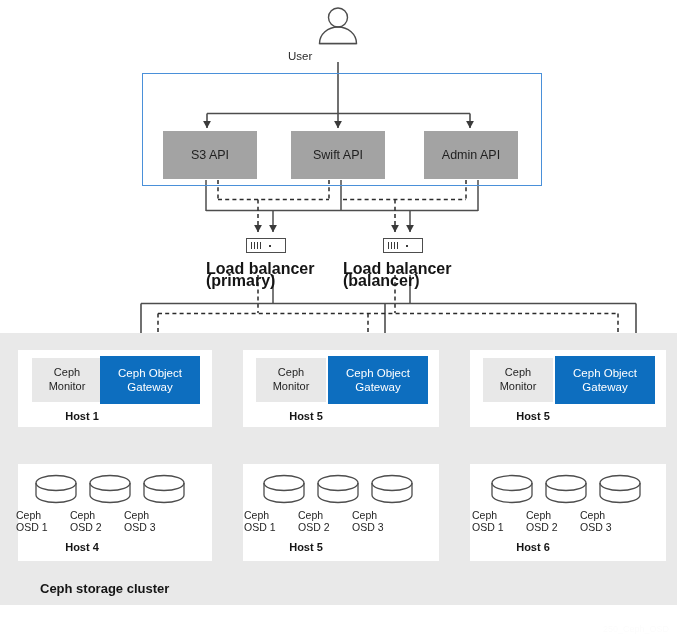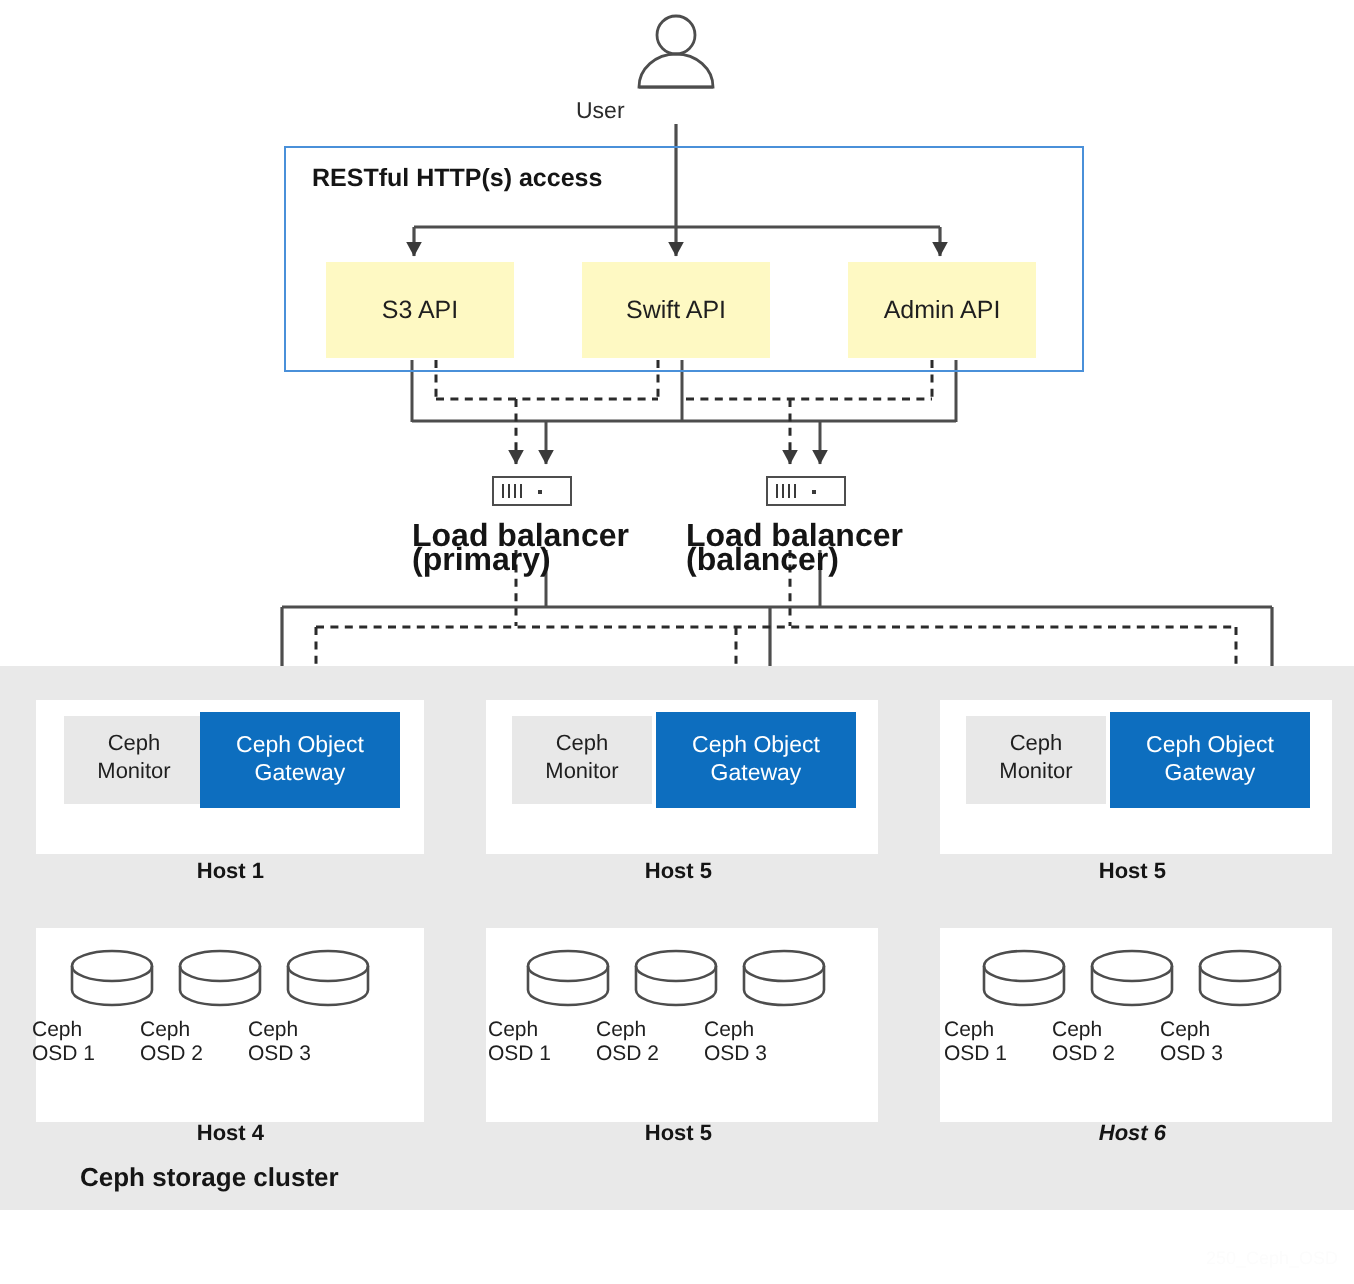--- a/index.html
+++ b/index.html
@@ -22,32 +22,32 @@
   
   .lbl{
     position:absolute;
     text-align:left;
     color:#1f1f1f;
     line-height:1.22;
     white-space:pre;
   }
   .lbl-user{font-size:11.5px;color:#2b2b2b;}
   .lbl-lb{font-size:16px;font-weight:bold;color:#151515;}
-  .lbl-host{font-size:11px;font-weight:bold;color:#151515;text-align:right;margin-top:20px;}
+  .lbl-host{font-size:11px;font-weight:bold;color:#151515;text-align:center;}
   .lbl-osd{font-size:10.5px;color:#1f1f1f;}
   .lbl-cluster{font-size:13px;font-weight:bold;color:#151515;text-align:left;}
   .lbl-rest{font-size:12.5px;font-weight:bold;color:#151515;text-align:left;}
 
   
   .rest-box{
     border:1.4px solid #4a90d9;
     background:transparent;
   }
   .api-box{
-    background:#fef9c3;
+    background:#a3a3a3;
     display:flex;align-items:center;justify-content:center;
     font-size:12.5px;color:#1f1f1f;
   }
   .cluster-bg{background:#e9e9e9;}
   .host-box{background:#ffffff;}
   .mon-box{
     background:#e8e8e8;
     display:flex;align-items:center;justify-content:center;
     text-align:center;font-size:11px;color:#1f1f1f;line-height:1.25;
     white-space:pre;
@@ -161,21 +161,20 @@
       <line x1="110" y1="434" x2="110" y2="461" stroke="#1c1c1c" stroke-width="2.4" marker-start="url(#ah-up)" marker-end="url(#ah)"></line>
       <line x1="342" y1="434" x2="342" y2="461" stroke="#1c1c1c" stroke-width="2.4" marker-start="url(#ah-up)" marker-end="url(#ah)"></line>
       <line x1="570" y1="434" x2="570" y2="461" stroke="#1c1c1c" stroke-width="2.4" marker-start="url(#ah-up)" marker-end="url(#ah)"></line>
     </g>
   </svg>
 
   <div class="lbl lbl-user" style="left:288px;top:49px;width:100px;">User</div>
 
   <div class="abs rest-box" style="left:142px;top:73px;width:400px;height:113px;"></div>
 
-  <div class="lbl lbl-rest" style="left:156px;top:82px;width:300px;">RESTful HTTP(s) access</div>
 
   <div class="abs api-box" style="left:163px;top:131px;width:94px;height:48px;">S3 API</div>
   <div class="abs api-box" style="left:424px;top:131px;width:94px;height:48px;">Admin API</div>
   <div class="abs api-box" style="left:291px;top:131px;width:94px;height:48px;">Swift API</div>
 
   <div class="abs lb-icon" style="left:246px;top:238px;width:40px;height:15px;">
     <span class="lb-bar"></span>
     <span class="lb-bar"></span>
     <span class="lb-bar"></span>
     <span class="lb-bar"></span>
@@ -217,21 +216,21 @@
 Gateway</div>
   <div class="lbl lbl-host" style="left:483px;top:410px;width:100px;">Host 5</div>
 
   <div class="abs host-box" style="left:18px;top:464px;width:194px;height:97px;"></div>
   <div class="lbl lbl-host" style="left:32px;top:541px;width:100px;">Host 4</div>
 
   <div class="abs host-box" style="left:243px;top:464px;width:196px;height:97px;"></div>
   <div class="lbl lbl-host" style="left:256px;top:541px;width:100px;">Host 5</div>
 
   <div class="abs host-box" style="left:470px;top:464px;width:196px;height:97px;"></div>
-  <div class="lbl lbl-host" style="left:483px;top:541px;width:100px;font-style:italic;">Host 6</div>
+  <div class="lbl lbl-host" style="left:483px;top:541px;width:100px;">Host 6</div>
 
   <svg class="abs" style="left:0;top:0;width:677px;height:642px;pointer-events:none;" viewBox="0 0 677 642" xmlns="http://www.w3.org/2000/svg">
     <g fill="none" stroke="#4d4d4d" stroke-width="1.3">
 
       <g>
           <ellipse cx="56" cy="483" rx="20" ry="7.5"></ellipse>
           <path d="M36,483 L36,495 A20,7.5 0 0 0 76,495 L76,483"></path>
         </g>
       <g>
           <ellipse cx="110" cy="483" rx="20" ry="7.5"></ellipse>

